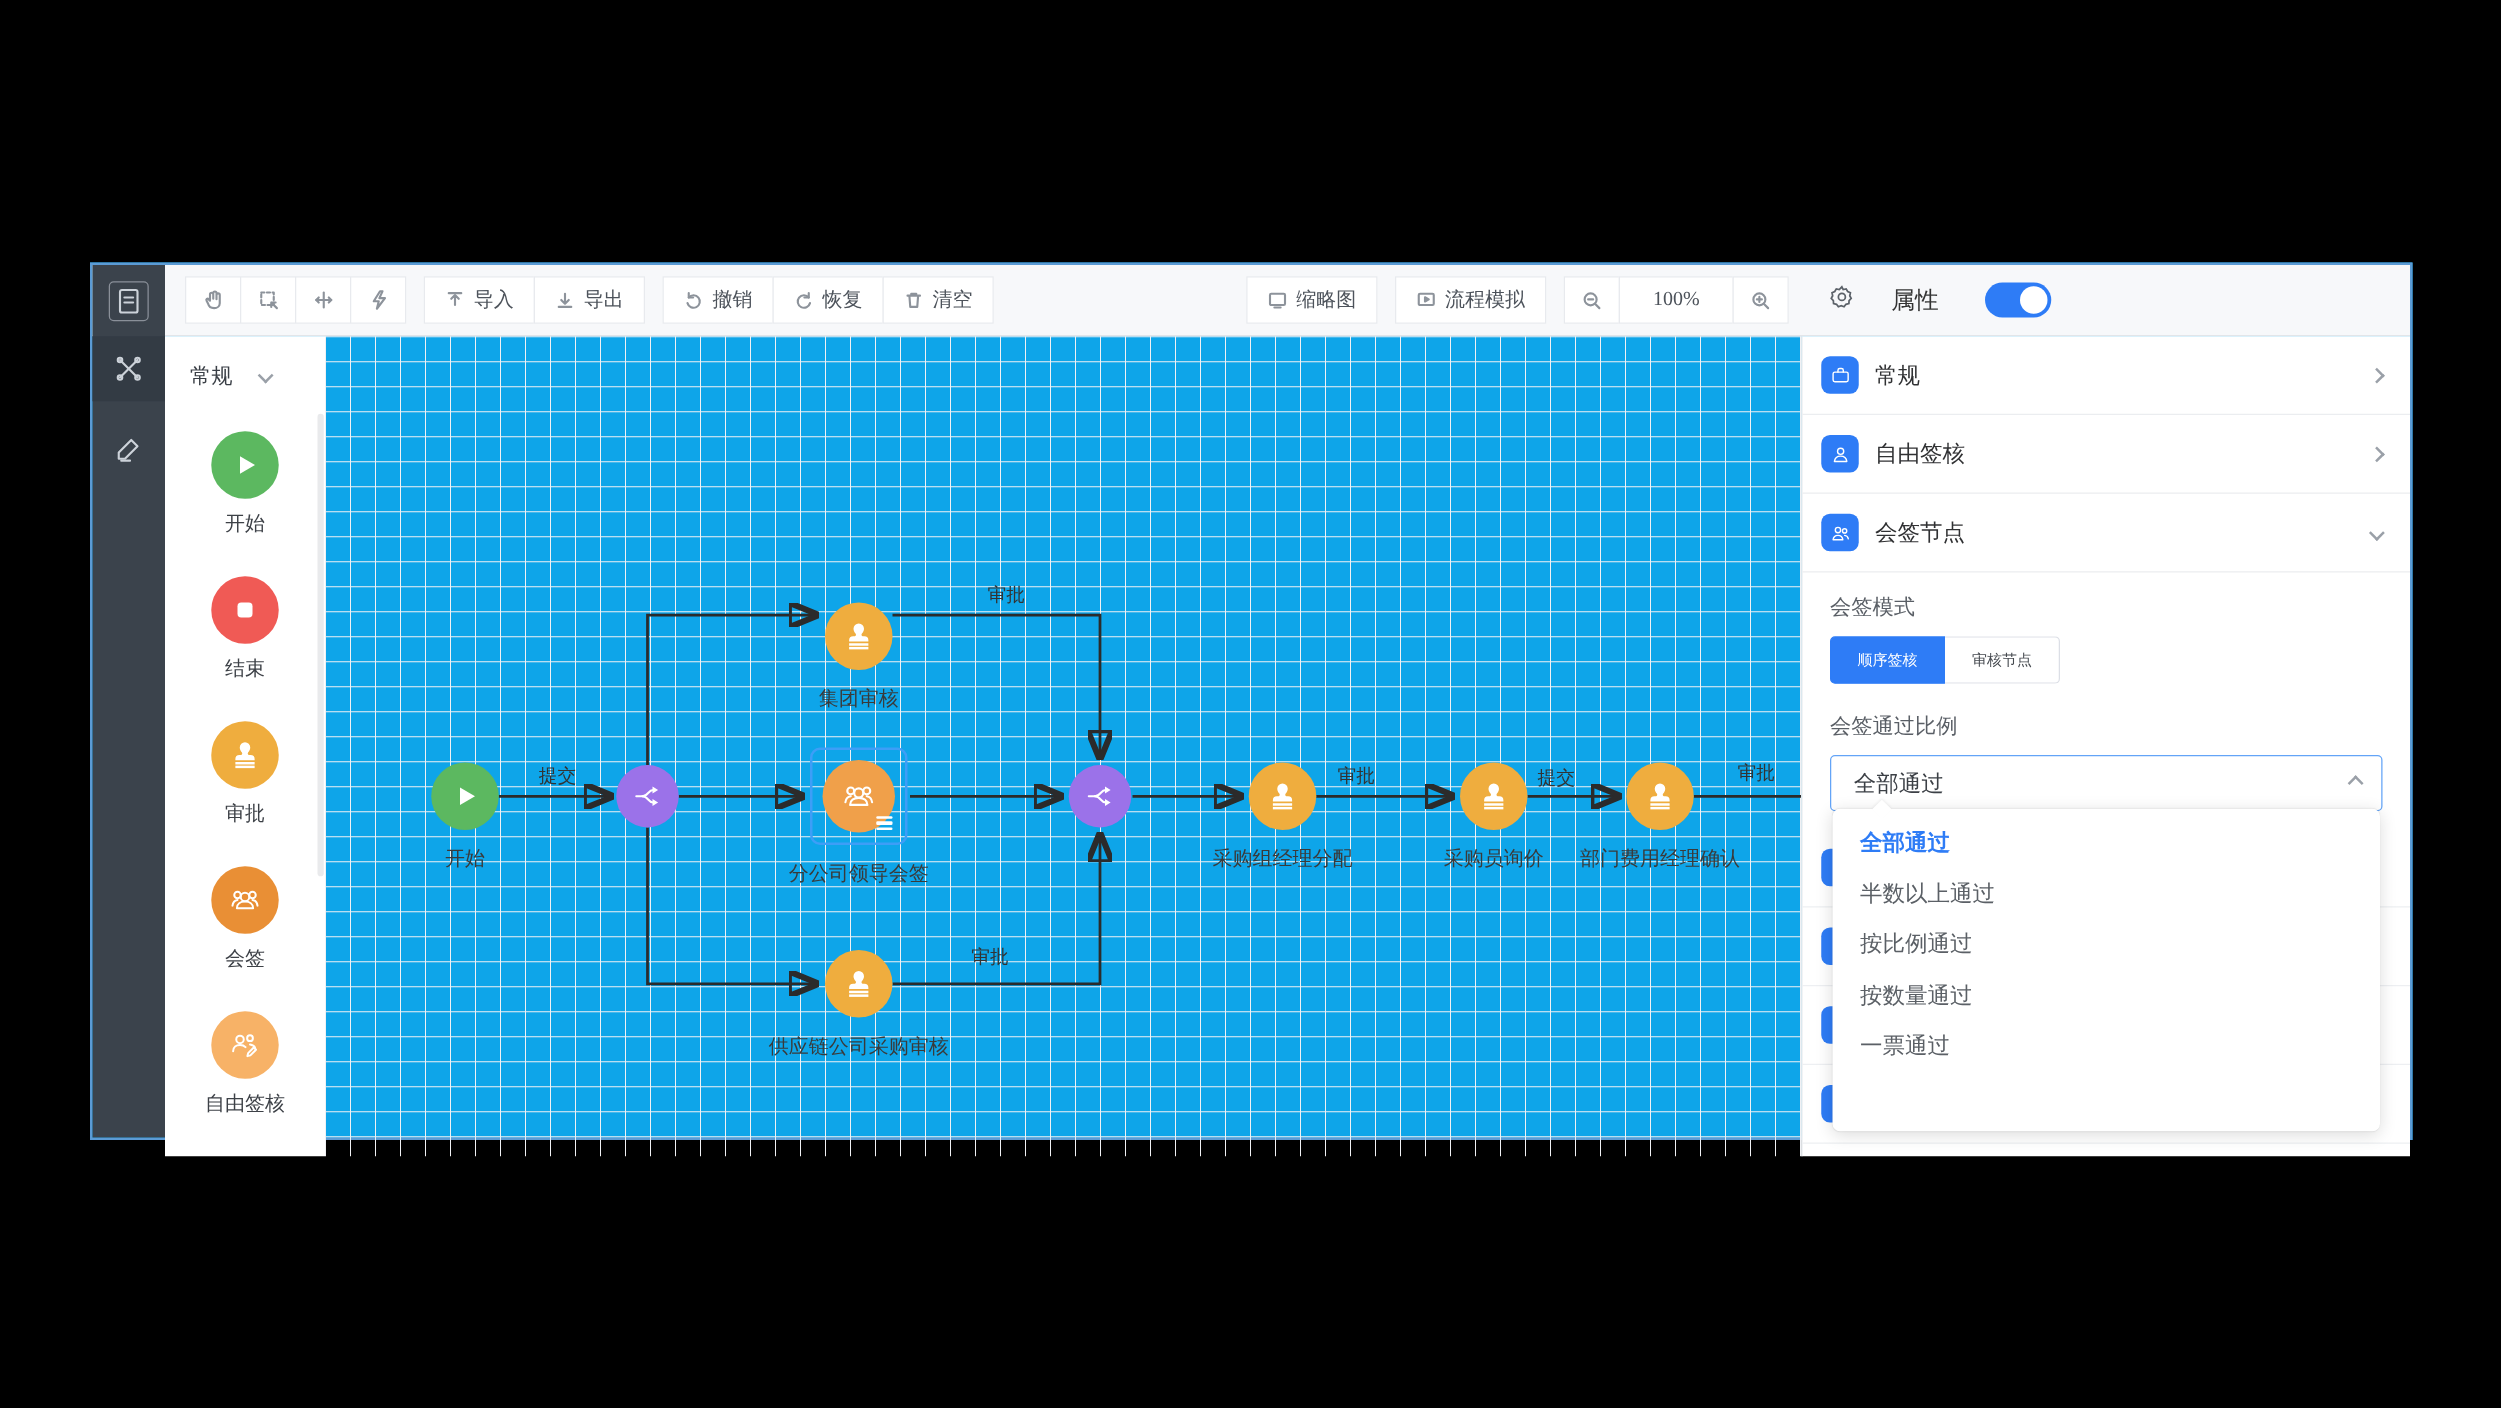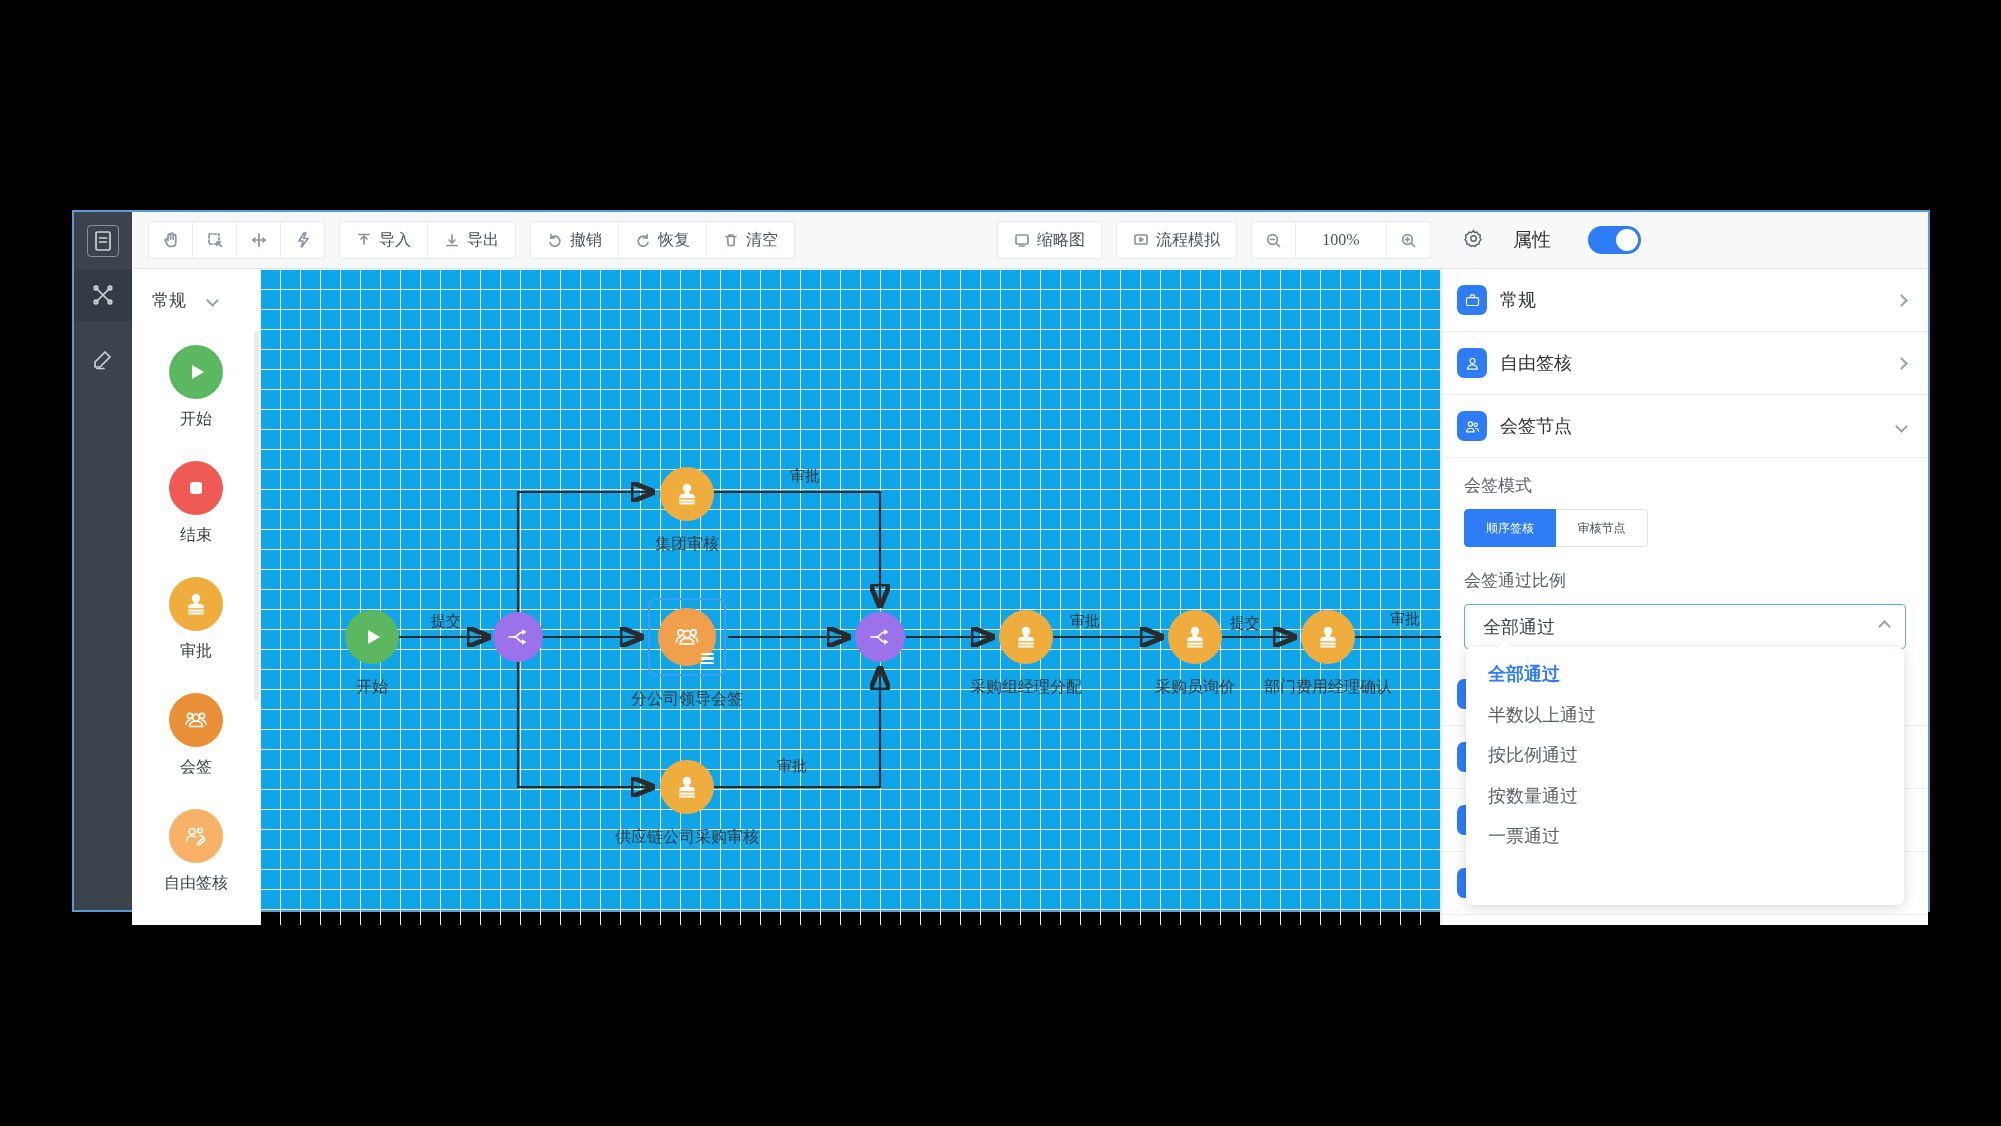--- a/index.html
+++ b/index.html
@@ -358,21 +358,21 @@
           <svg width="26" height="26" viewBox="0 0 26 26" class="wicon" stroke-width="2">
               <path d="M4 13h5"></path>
               <path d="M9 13c4.5 0 4.5-5 8.5-5"></path>
               <path d="M9 13c4.5 0 4.5 5 8.5 5"></path>
               <polygon points="17,5.2 21.5,8 17,10.8" fill="#fff" stroke="none"></polygon>
               <polygon points="17,15.2 21.5,18 17,20.8" fill="#fff" stroke="none"></polygon>
             </svg>
         </div>
       </div>
 
-      <div class="node" style="left:427px; top:198px;">
+      <div class="node" style="left:427px; top:213px;">
         <div class="circle c54 amber">
           <svg width="28" height="28" viewBox="0 0 24 24">
               <path fill="#fff" d="M12 3.2a3.6 3.6 0 0 0-3.6 3.6c0 1.5.8 2.5 1.4 3.3.5.7.4 1.6-.4 1.9H8.2a2.8 2.8 0 0 0-2.8 2.8v.8h13.2v-.8a2.8 2.8 0 0 0-2.8-2.8h-1.2c-.8-.3-.9-1.2-.4-1.9.6-.8 1.4-1.8 1.4-3.3A3.6 3.6 0 0 0 12 3.2z"></path>
               <rect x="5.4" y="16.8" width="13.2" height="1.7" fill="#fff"></rect>
               <rect x="5.4" y="19.3" width="13.2" height="1.7" fill="#fff"></rect>
             </svg>
         </div>
         <div class="nlabel">集团审核</div>
       </div>
 

